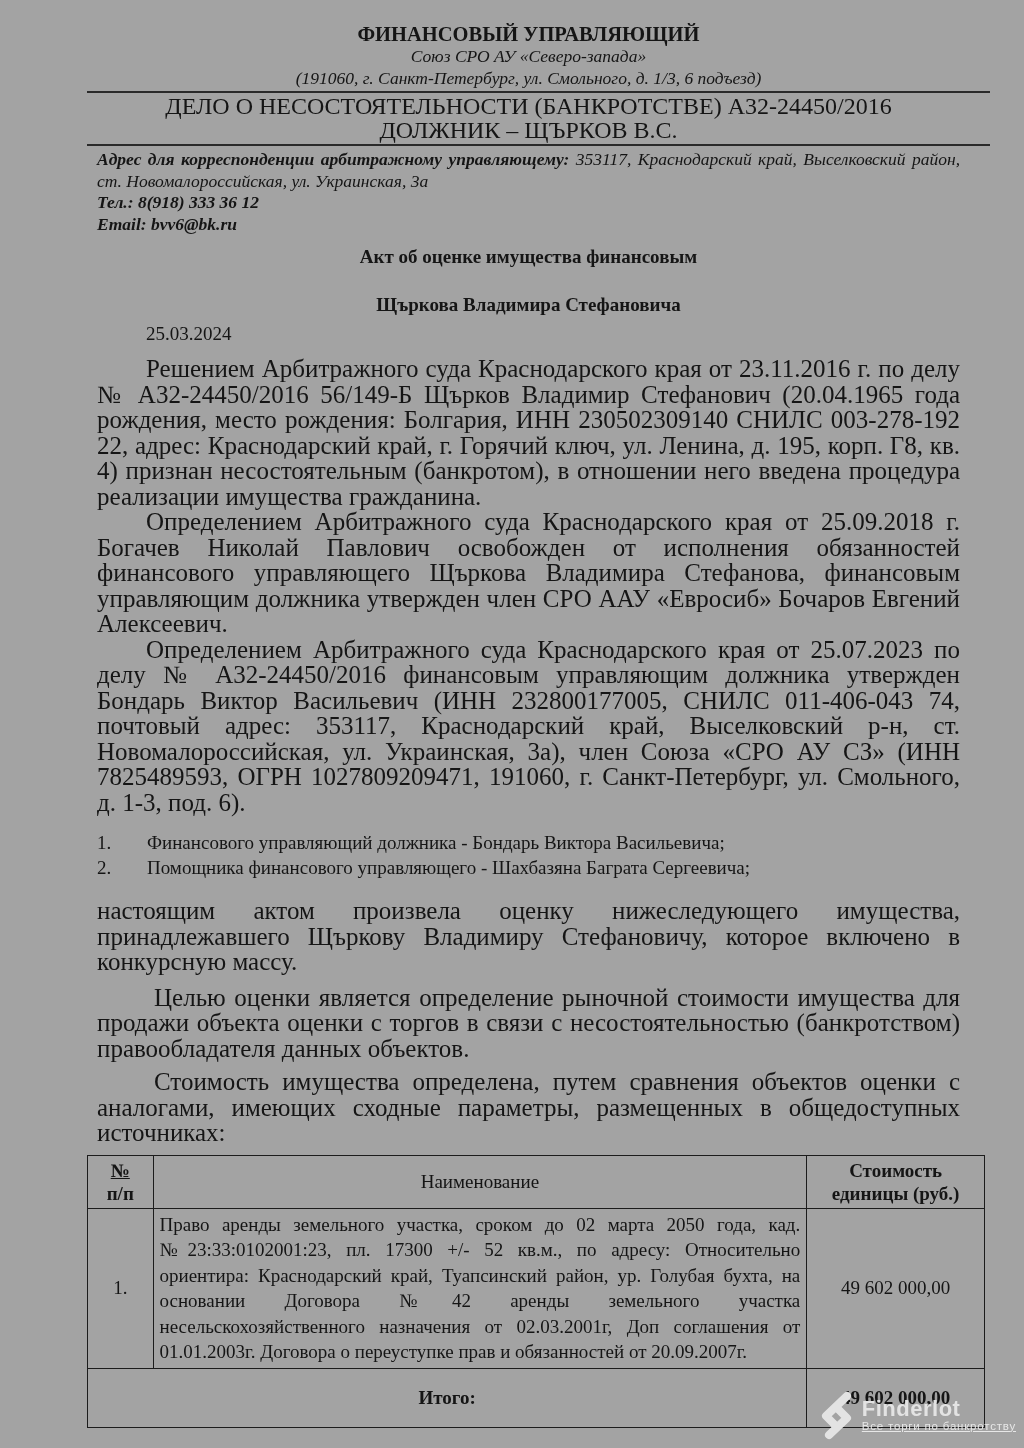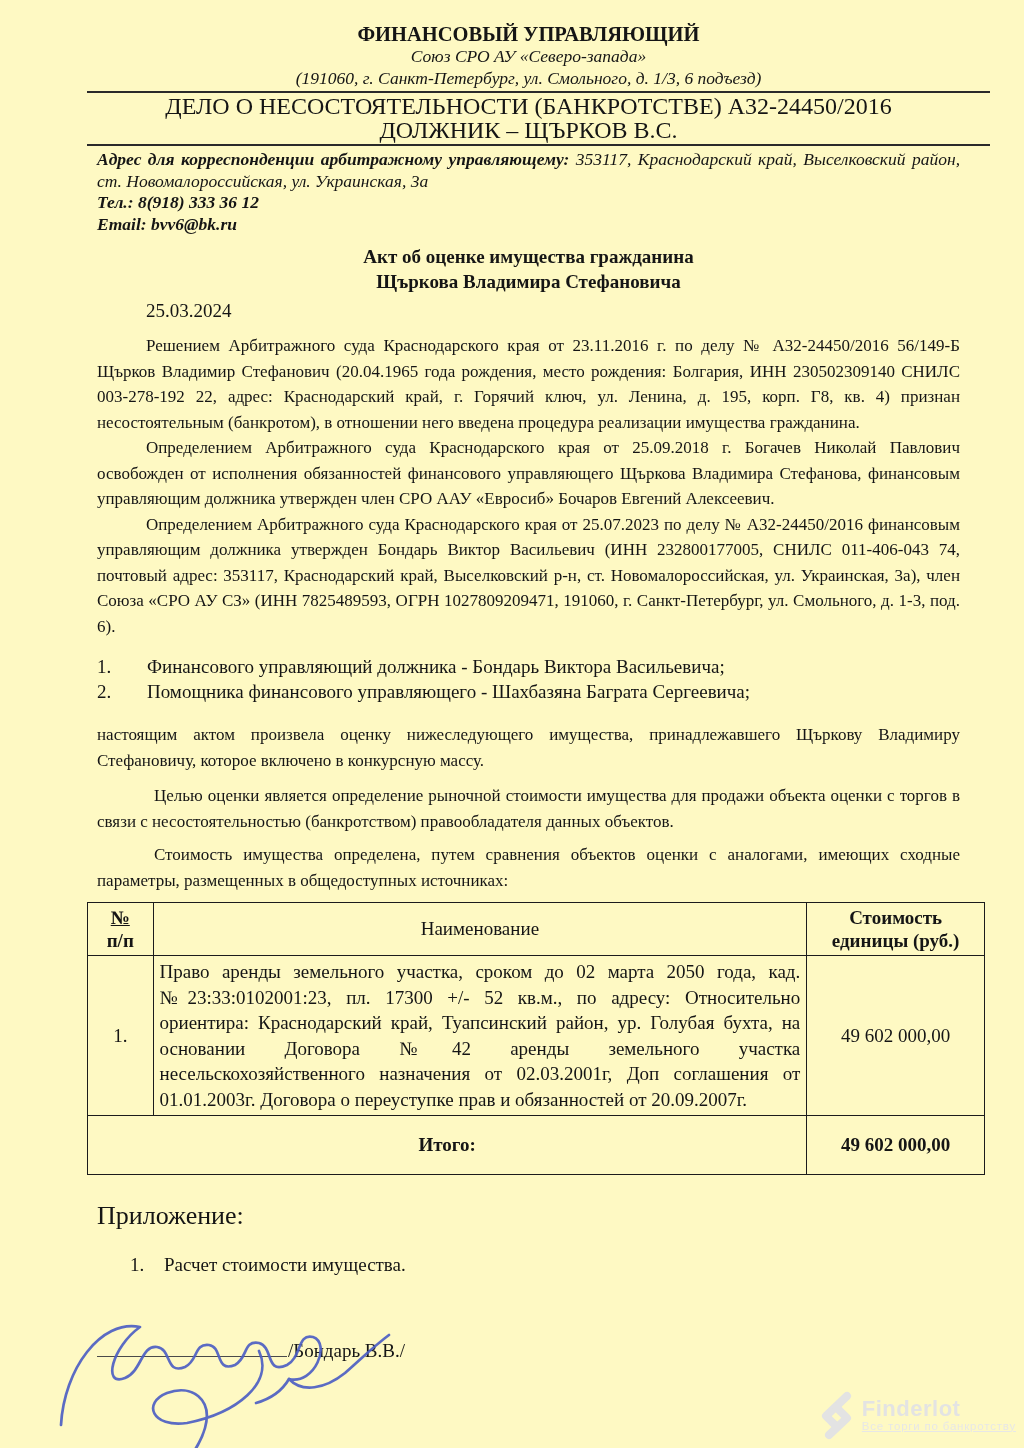--- a/index.html
+++ b/index.html
@@ -1,38 +1,38 @@
 <!DOCTYPE html>
 <html><head>
 <meta charset="utf-8">
 <style>
   html,body{margin:0;padding:0;background:#ffffff;}
   .page{
     position:relative;
     width:1024px;height:1448px;
-    background:#fef9c3;
+    background:#a3a3a3;
     font-family:"Liberation Serif","DejaVu Serif",serif;
     color:#151515;
     overflow:hidden;
     box-sizing:border-box;
     padding:22px 64px 16px 97px;
   }
   .center{text-align:center;}
   .lh-bold{font-weight:bold;font-size:20.5px;line-height:24px;}
   .lh-italic{font-style:italic;font-size:17.5px;line-height:21.5px;}
   .rule{height:0;border-top:2px solid #2a2a2a;margin-left:-10px;width:903px;margin-top:2px;margin-bottom:1px;}
   .case-line{font-size:24px;line-height:24px;text-align:center;}
   .contacts{margin-top:3px;}
   .contact{margin:0;font-size:17.5px;line-height:21.5px;text-align:justify;}
   .bi{font-weight:bold;font-style:italic;}
   .it{font-style:italic;}
-  .doc-title{font-weight:bold;font-size:19px;line-height:25px;text-align:center;}
+  .doc-title{font-weight:bold;font-size:19px;line-height:25px;text-align:center;margin-top:23px;}
   .doc-title.first{margin-top:9px;}
   .date-line{margin:4px 0 0 0;font-size:19px;line-height:25px;text-indent:49px;}
-  .para{margin:0;font-size:17px;line-height:25.5px;text-align:justify;}
+  .para{margin:0;font-size:25px;line-height:25.5px;text-align:justify;}
   .para.indent{text-indent:49px;}
   .para.indent57{text-indent:57px;}
   .body-block{margin-top:10px;}
   .num-list{margin-top:15px;}
   .nl-row{display:flex;font-size:19px;line-height:25px;}
   .nl-num{width:50px;flex:0 0 50px;}
   .gap18{height:18px;}
   .gap10{height:10px;}
   .gap8{height:8px;}
   table.val{
@@ -90,21 +90,21 @@
   <div class="case-line">ДОЛЖНИК – ЩЪРКОВ В.С.</div>
 
   <div class="rule"></div>
 
   <div class="contacts">
     <p class="contact"><span class="bi">Адрес для корреспонденции арбитражному управляющему:</span><span class="it"> 353117, Краснодарский край, Выселковский район, ст. Новомалороссийская, ул. Украинская, 3а</span></p>
     <p class="contact bi">Тел.: 8(918) 333 36 12</p>
     <p class="contact bi">Email: bvv6@bk.ru</p>
   </div>
 
-  <div class="doc-title first">Акт об оценке имущества гражданина</div>
+  <div class="doc-title first">Акт об оценке имущества финансовым</div>
   <div class="doc-title">Щъркова Владимира Стефановича</div>
 
   <p class="date-line">25.03.2024</p>
 
   <div class="body-block">
     <p class="para indent">Решением Арбитражного суда Краснодарского края от 23.11.2016 г. по делу № А32-24450/2016 56/149-Б Щърков Владимир Стефанович (20.04.1965 года рождения, место рождения: Болгария, ИНН 230502309140 СНИЛС 003-278-192 22, адрес: Краснодарский край, г. Горячий ключ, ул. Ленина, д. 195, корп. Г8, кв. 4) признан несостоятельным (банкротом), в отношении него введена процедура реализации имущества гражданина.</p>
     <p class="para indent">Определением Арбитражного суда Краснодарского края от 25.09.2018 г. Богачев Николай Павлович освобожден от исполнения обязанностей финансового управляющего Щъркова Владимира Стефанова, финансовым управляющим должника утвержден член СРО ААУ «Евросиб» Бочаров Евгений Алексеевич.</p>
     <p class="para indent">Определением Арбитражного суда Краснодарского края от 25.07.2023 по делу № А32-24450/2016 финансовым управляющим должника утвержден Бондарь Виктор Васильевич (ИНН 232800177005, СНИЛС 011-406-043 74, почтовый адрес: 353117, Краснодарский край, Выселковский р-н, ст. Новомалороссийская, ул. Украинская, 3а), член Союза «СРО АУ СЗ» (ИНН 7825489593, ОГРН 1027809209471, 191060, г. Санкт-Петербург, ул. Смольного, д. 1-3, под. 6).</p>
 
     <div class="num-list">

